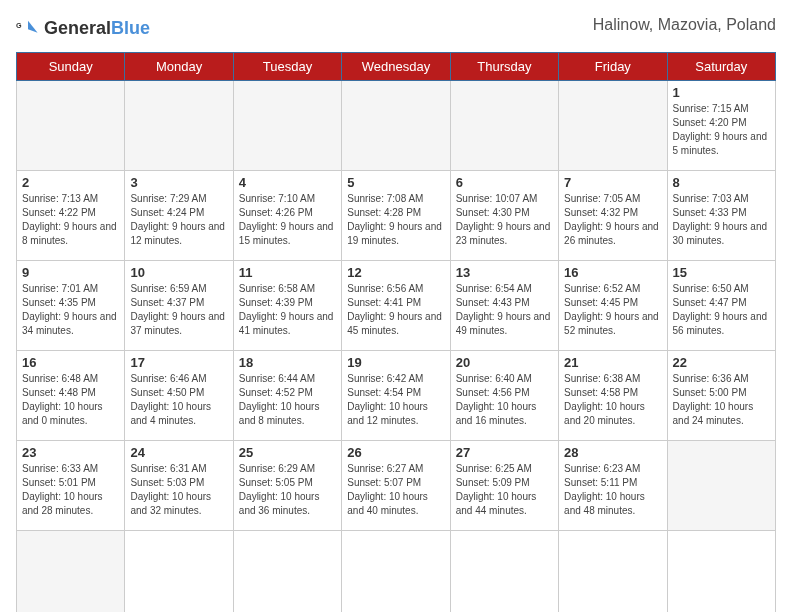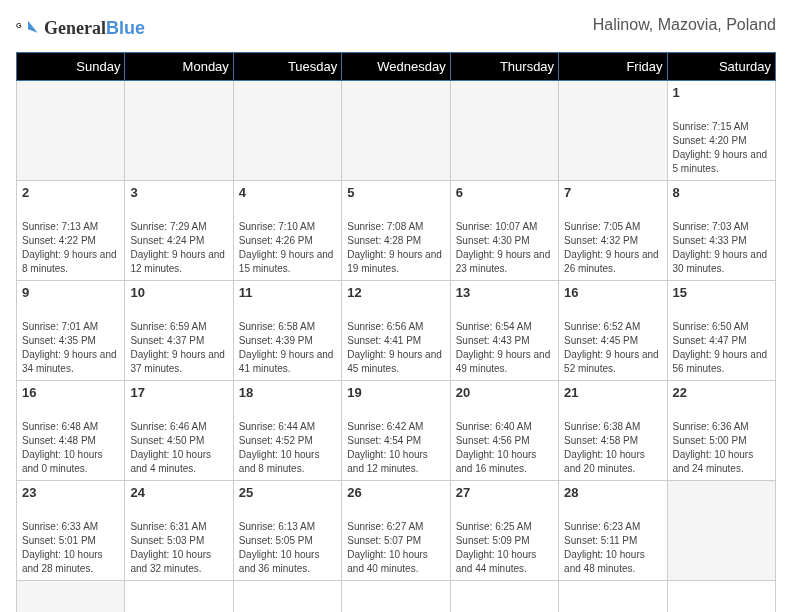--- a/index.html
+++ b/index.html
@@ -18,21 +18,20 @@
     }
     .logo {
       display: flex;
       align-items: center;
       gap: 4px;
     }
     .logo-text-general {
       font-size: 18px;
       font-weight: bold;
       color: #333;
-      font-family: Liberation Serif, serif;
     }
     .logo-text-blue {
       font-size: 18px;
       font-weight: bold;
       color: #4a90d9;
       text-align: right;
     }
     .logo-icon {
       width: 24px;
       height: 24px;
@@ -48,24 +47,24 @@
     .location {
       font-size: 16px;
       color: #555;
     }
     .calendar {
       width: 100%;
       border-collapse: collapse;
       font-size: 11px;
     }
     .calendar th {
-      background: #000000;
+      background: #b91c1c;
       color: #fff;
       padding: 6px 4px;
-      text-align: right;
+      text-align: center;
       font-size: 13px;
       font-weight: normal;
       border: 1px solid #3a6fa0;
     }
     .calendar td {
       border: 1px solid #ccc;
       vertical-align: top;
       padding: 4px 5px;
       width: 107px;
       height: 90px;
@@ -77,21 +76,20 @@
     .day-number {
       font-size: 13px;
       font-weight: bold;
       color: #333;
       margin-bottom: 2px;
     }
     .day-info {
       font-size: 10px;
       color: #444;
       line-height: 1.4;
-      margin-top: 20px;
     }
   </style>
 </head>
 <body>
 
 <div class="header-area">
   <div class="logo">
     <svg class="logo-icon" viewBox="0 0 40 40" xmlns="http://www.w3.org/2000/svg">
       <text y="20" font-size="12" fill="#333" font-weight="bold">G</text>
       <polygon points="20,8 36,28 20,22" fill="#4a90d9"></polygon>
@@ -272,21 +270,21 @@
 Daylight: 10 hours and 28 minutes.</div>
         </td>
         <td>
           <div class="day-number">24</div>
           <div class="day-info">Sunrise: 6:31 AM
 Sunset: 5:03 PM
 Daylight: 10 hours and 32 minutes.</div>
         </td>
         <td>
           <div class="day-number">25</div>
-          <div class="day-info">Sunrise: 6:13 AM
+          <div class="day-info">Sunrise: 6:29 AM
 Sunset: 5:05 PM
 Daylight: 10 hours and 36 minutes.</div>
         </td>
         <td>
           <div class="day-number">26</div>
           <div class="day-info">Sunrise: 6:27 AM
 Sunset: 5:07 PM
 Daylight: 10 hours and 40 minutes.</div>
         </td>
         <td>

